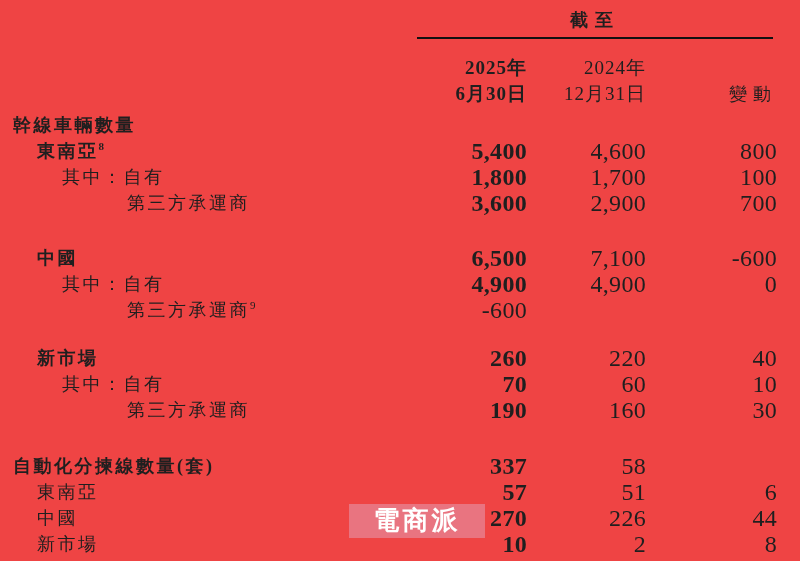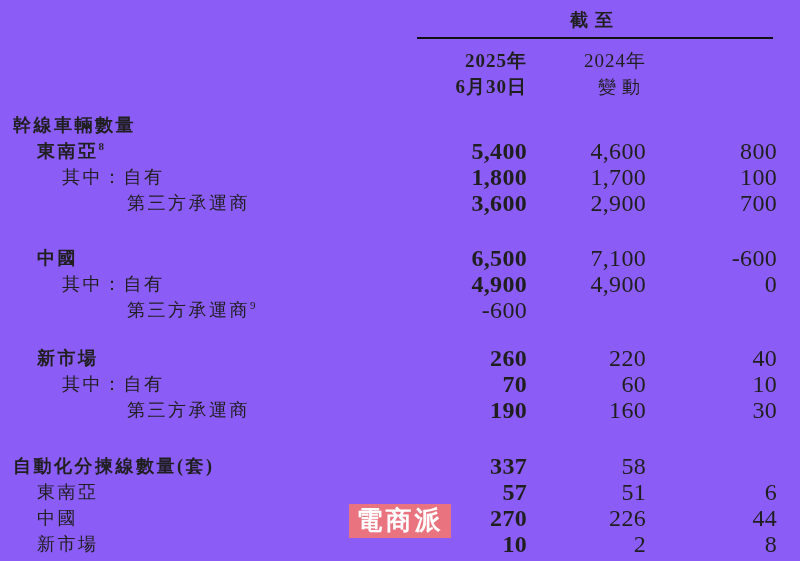--- a/index.html
+++ b/index.html
@@ -6,41 +6,41 @@
     margin: 0;
     padding: 0;
     background: #ffffff;
     font-family: "Liberation Serif", "DejaVu Serif", serif;
     color: #1f1f1f;
   }
   .page {
     position: relative;
     width: 800px;
     height: 561px;
-    background: #8b5cf6;
+    background: #ef4444;
     overflow: hidden;
   }
   
   .hdr-span {
     position: absolute;
     left: 417px; top: 7px; width: 356px;
     text-align: center;
     font-weight: bold;
     font-size: 18px;
     letter-spacing: 7px;
     line-height: 26px;
   }
   .hdr-rule {
     position: absolute;
     left: 417px; top: 37px; width: 356px; height: 2px;
     background: #111111;
   }
   .hdr-dates {
     position: absolute;
-    left: 10px; top: 48px;
+    left: 10px; top: 55px;
   }
   
   .row {
     display: grid;
     grid-template-columns: 400px 117px 119px 131px;
     height: 26px;
     line-height: 26px;
   }
   .cell { white-space: nowrap; }
   .num {
@@ -80,21 +80,21 @@
   .mt3 { margin-top: 30px; }
   
   .tbody {
     position: absolute;
     left: 10px; top: 112px;
   }
   
   .watermark {
     position: absolute;
     left: 349px; top: 504px;
-    width: 102px; height: 34px;
+    width: 136px; height: 34px;
     background: #e97480;
     color: #ffffff;
     font-weight: bold;
     font-size: 26px;
     line-height: 34px;
     letter-spacing: 3px;
     text-align: center;
   }
 </style>
 </head>
@@ -108,20 +108,21 @@
   <div class="hdr-dates">
     <div class="row">
       <div class="cell"></div>
       <div class="cell datecell bold">2025年</div>
       <div class="cell datecell">2024年</div>
       <div class="cell"></div>
     </div>
     <div class="row">
       <div class="cell"></div>
       <div class="cell datecell bold">6月30日</div>
+      <div class="cell datecell">12月31日</div>
       <div class="cell changehdr">變動</div>
     </div>
   </div>
 
   <div class="tbody">
 
     <div class="row">
       <div class="cell label ind0 bold"><span>幹線車輛數量</span></div>
       <div class="cell num bold"></div>
       <div class="cell num"></div>

